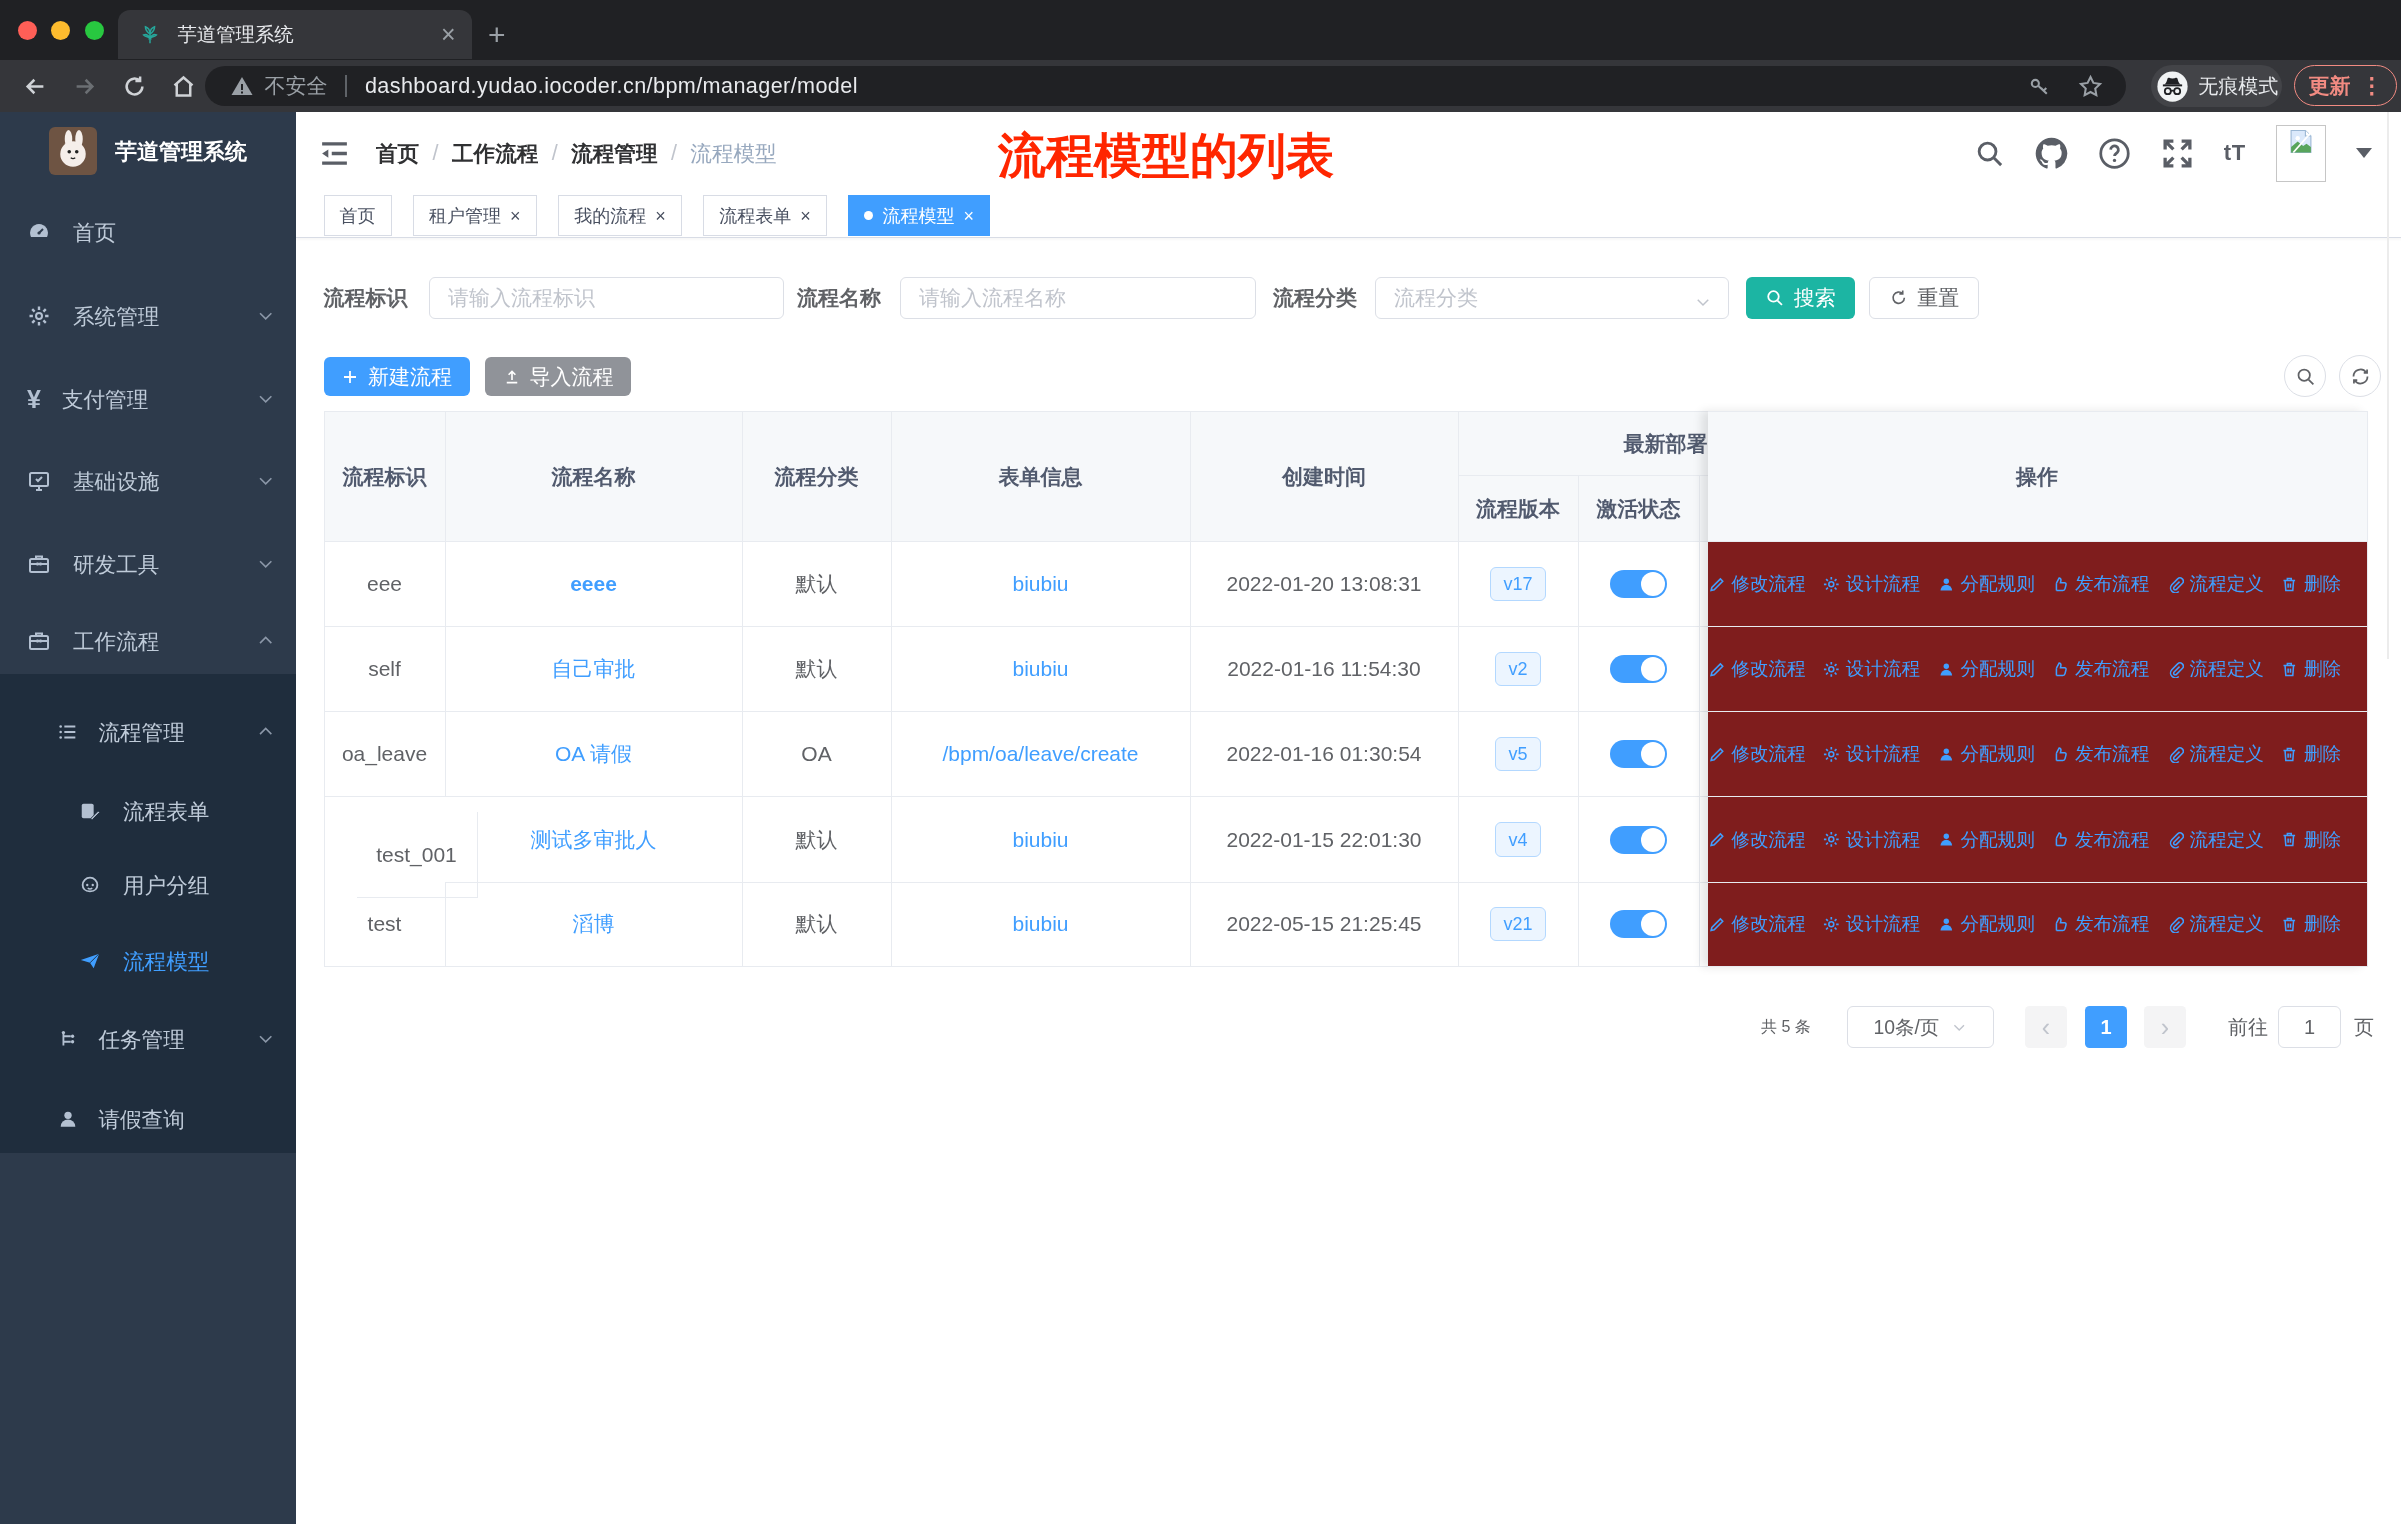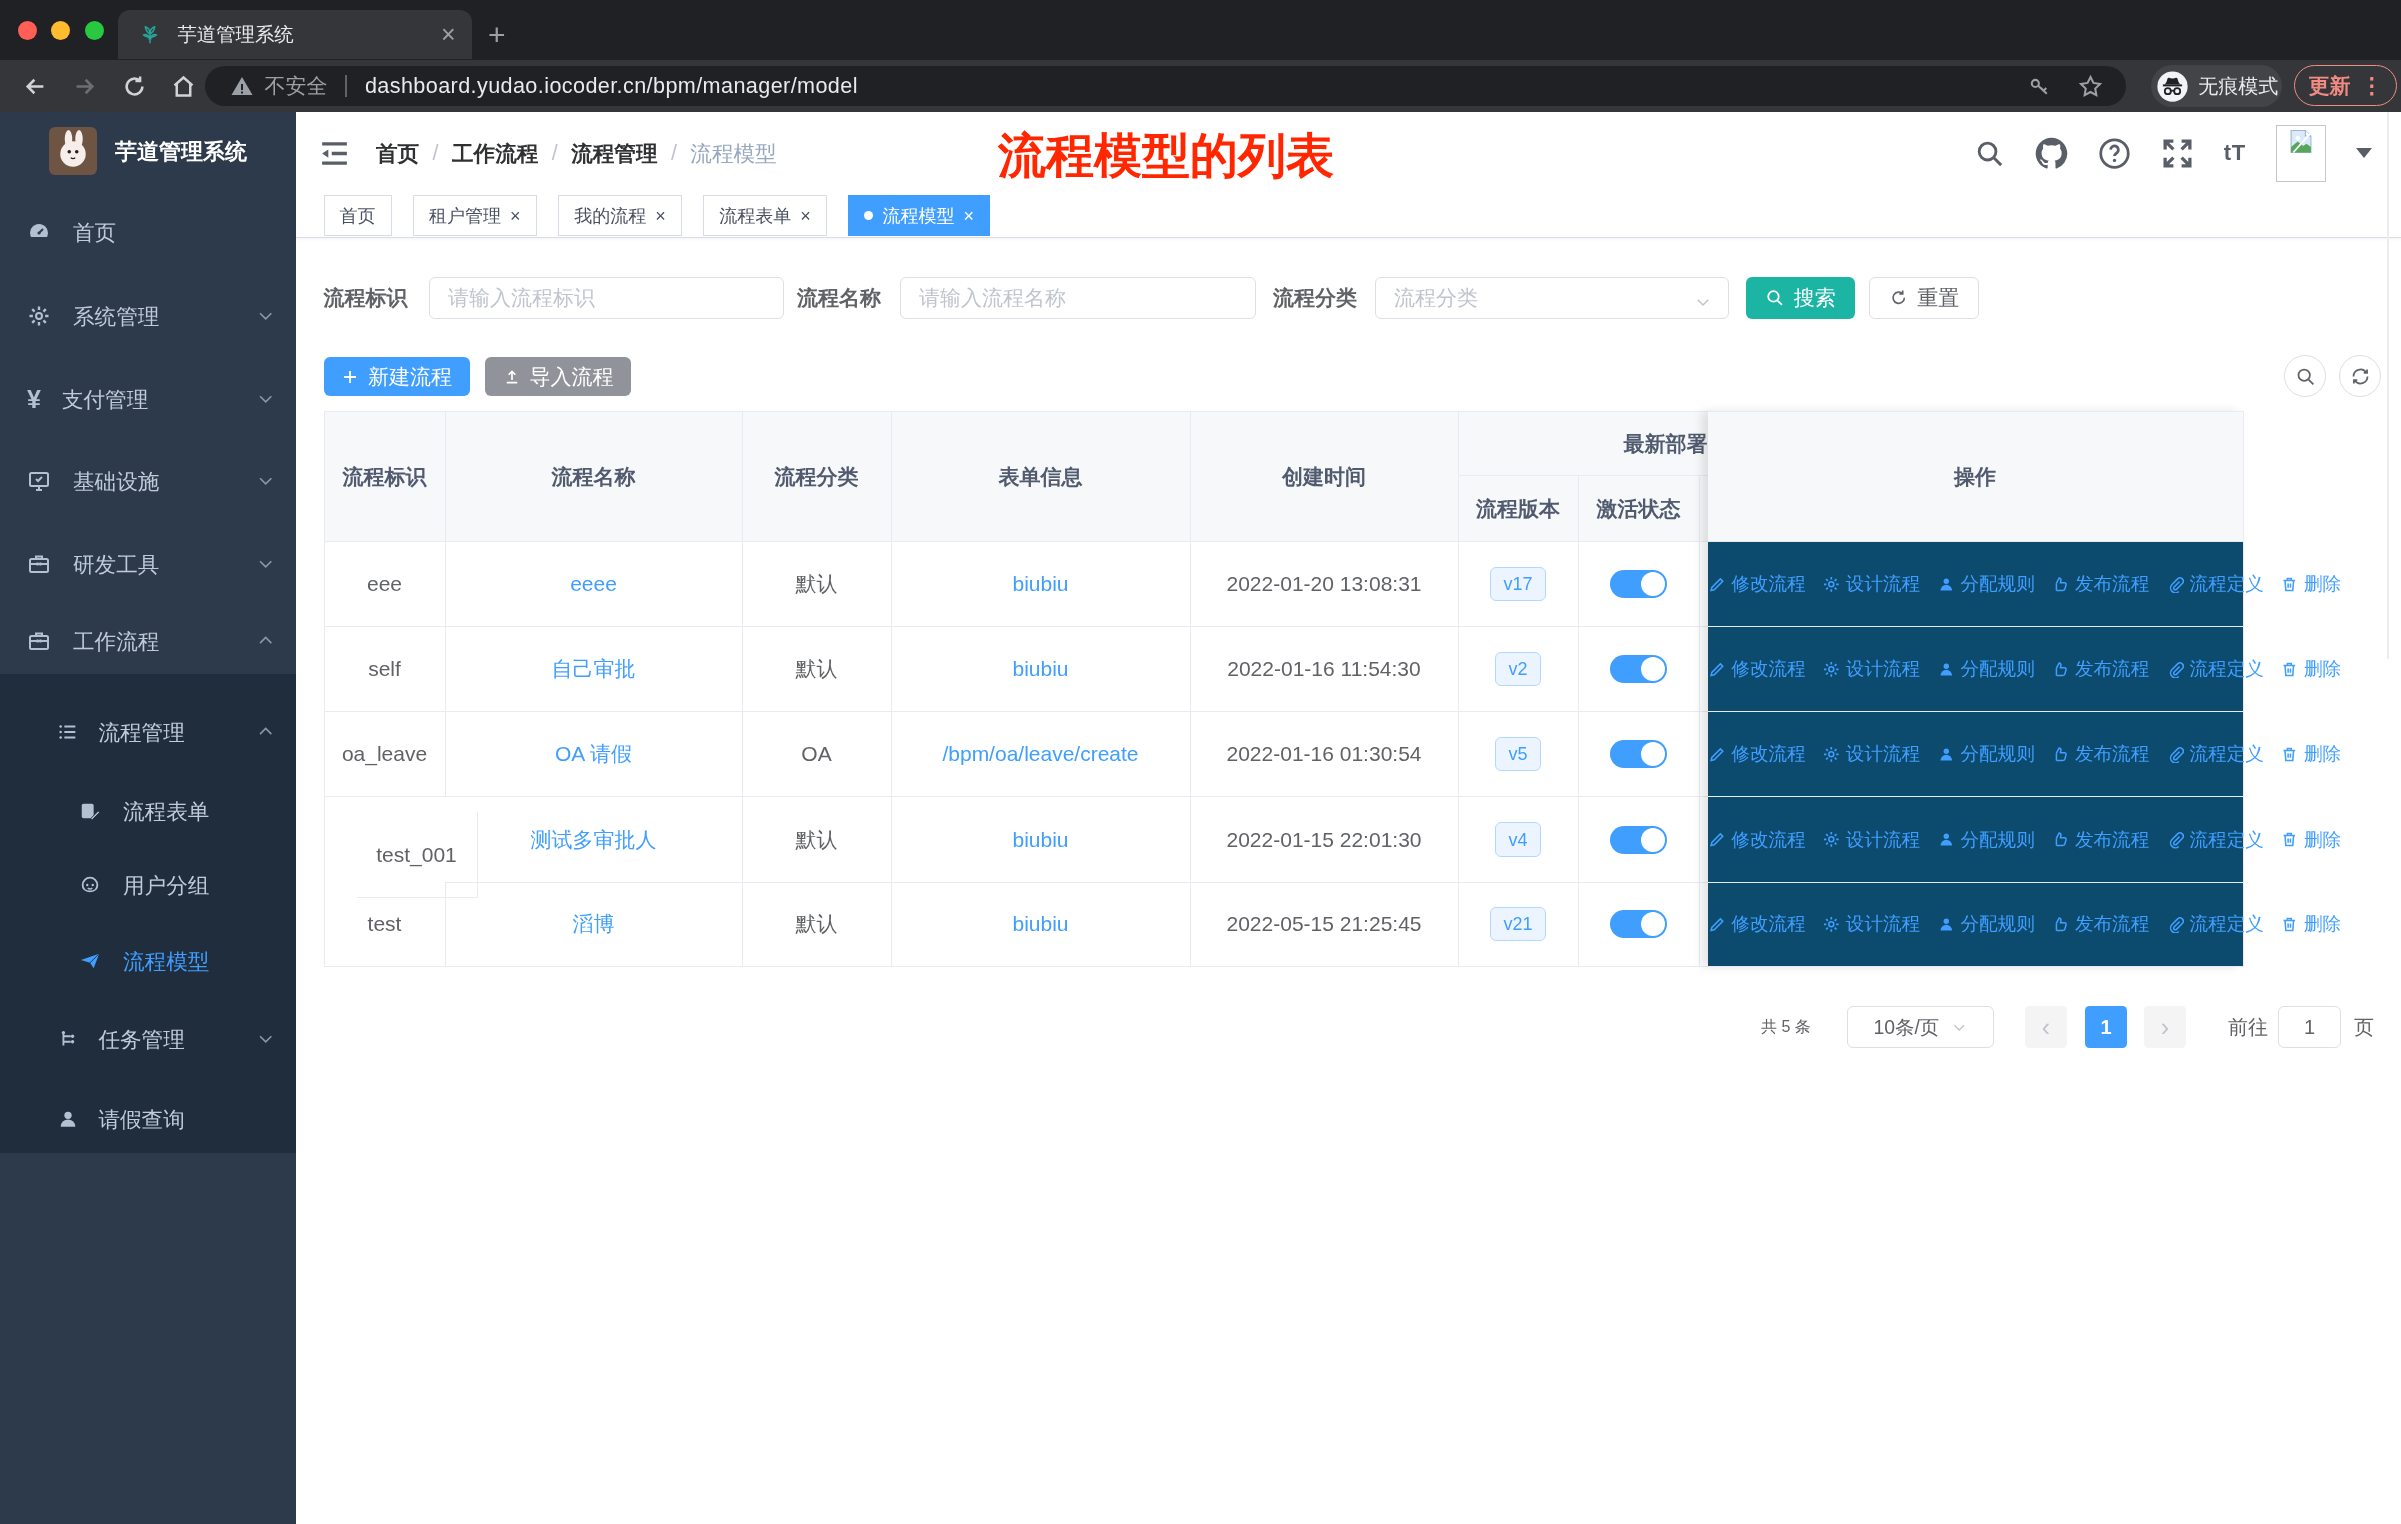--- a/index.html
+++ b/index.html
@@ -100,21 +100,21 @@
   .c-sliver{left:1375px;width:9px;border-right:none;}
   .hfull{top:0;height:130px;}
   .hgroup{left:1134px;width:250px;top:0;height:64px;justify-content:flex-start;overflow:hidden;border-right:none;}
   .hgroup span{margin-left:165px;white-space:nowrap;}
   .hsub{top:64px;height:66px;}
   .link{color:#409eff;cursor:pointer;white-space:nowrap;}
   .vbadge{background:#ecf5ff;border:0.7px solid #b3d8ff;border-radius:6px;color:#409eff;
     font-size:18px;padding:7.4px 12px;line-height:1;}
   .toggle{width:57px;height:28px;border-radius:14px;background:#409eff;position:relative;}
   .knob{position:absolute;right:2.2px;top:2.2px;width:24px;height:24px;border-radius:50%;background:#fff;}
-  .fixcol{position:absolute;left:1384px;top:0;width:536px;height:556px;background:#0c4a6e;
+  .fixcol{position:absolute;left:1384px;top:0;width:660px;height:556px;background:#7f1d1d;
     box-shadow:-7.4px 0 9px rgba(0,0,0,.10);border-right:0.7px solid #e8ebf0;border-top:0.7px solid #e8ebf0;box-sizing:border-box;}
   .fixhead{position:absolute;left:0;top:0;width:100%;height:130px;background:#f6f8fa;color:#515a6e;font-weight:bold;
     display:flex;align-items:center;justify-content:center;border-bottom:0.7px solid #e8ebf0;box-sizing:border-box;}
   .arow{position:absolute;left:0;width:100%;height:85px;display:flex;align-items:center;justify-content:flex-start;gap:16.4px;
     border-bottom:0.7px solid #e8ebf0;box-sizing:border-box;}
   .alink{display:inline-flex;align-items:center;gap:5.2px;color:#409eff;font-size:18.6px;white-space:nowrap;cursor:pointer;}
 
   
   .pg-total{position:absolute;left:1465px;top:894px;height:42px;line-height:42px;font-size:16px;color:#606266;}
   .pg-size{position:absolute;left:1551px;top:894px;width:147px;height:42px;border:0.7px solid #dcdfe6;border-radius:6px;
@@ -535,21 +535,21 @@
         <div class="cell th c-time hfull">创建时间</div>
         <div class="cell th hgroup">
             <span>最新部署的流程定义</span>
           </div>
         <div class="cell th c-ver hsub">流程版本</div>
         <div class="cell th c-act hsub">激活状态</div>
         <div class="cell th c-sliver hsub"></div>
 
         <div>
           <div class="cell c-id" style="top:130px;height:85px;">eee</div>
-          <div class="cell c-name" style="top:130px;height:85px;">
+          <div class="cell c-name" style="top:130px;height:85px;font-weight:bold;">
               <span class="link">eeee</span>
             </div>
           <div class="cell c-cat" style="top:130px;height:85px;">默认</div>
           <div class="cell c-form" style="top:130px;height:85px;">
               <span class="link">biubiu</span>
             </div>
           <div class="cell c-time" style="top:130px;height:85px;">2022-01-20 13:08:31</div>
           <div class="cell c-ver" style="top:130px;height:85px;">
               <span class="vbadge">v17</span>
             </div>

